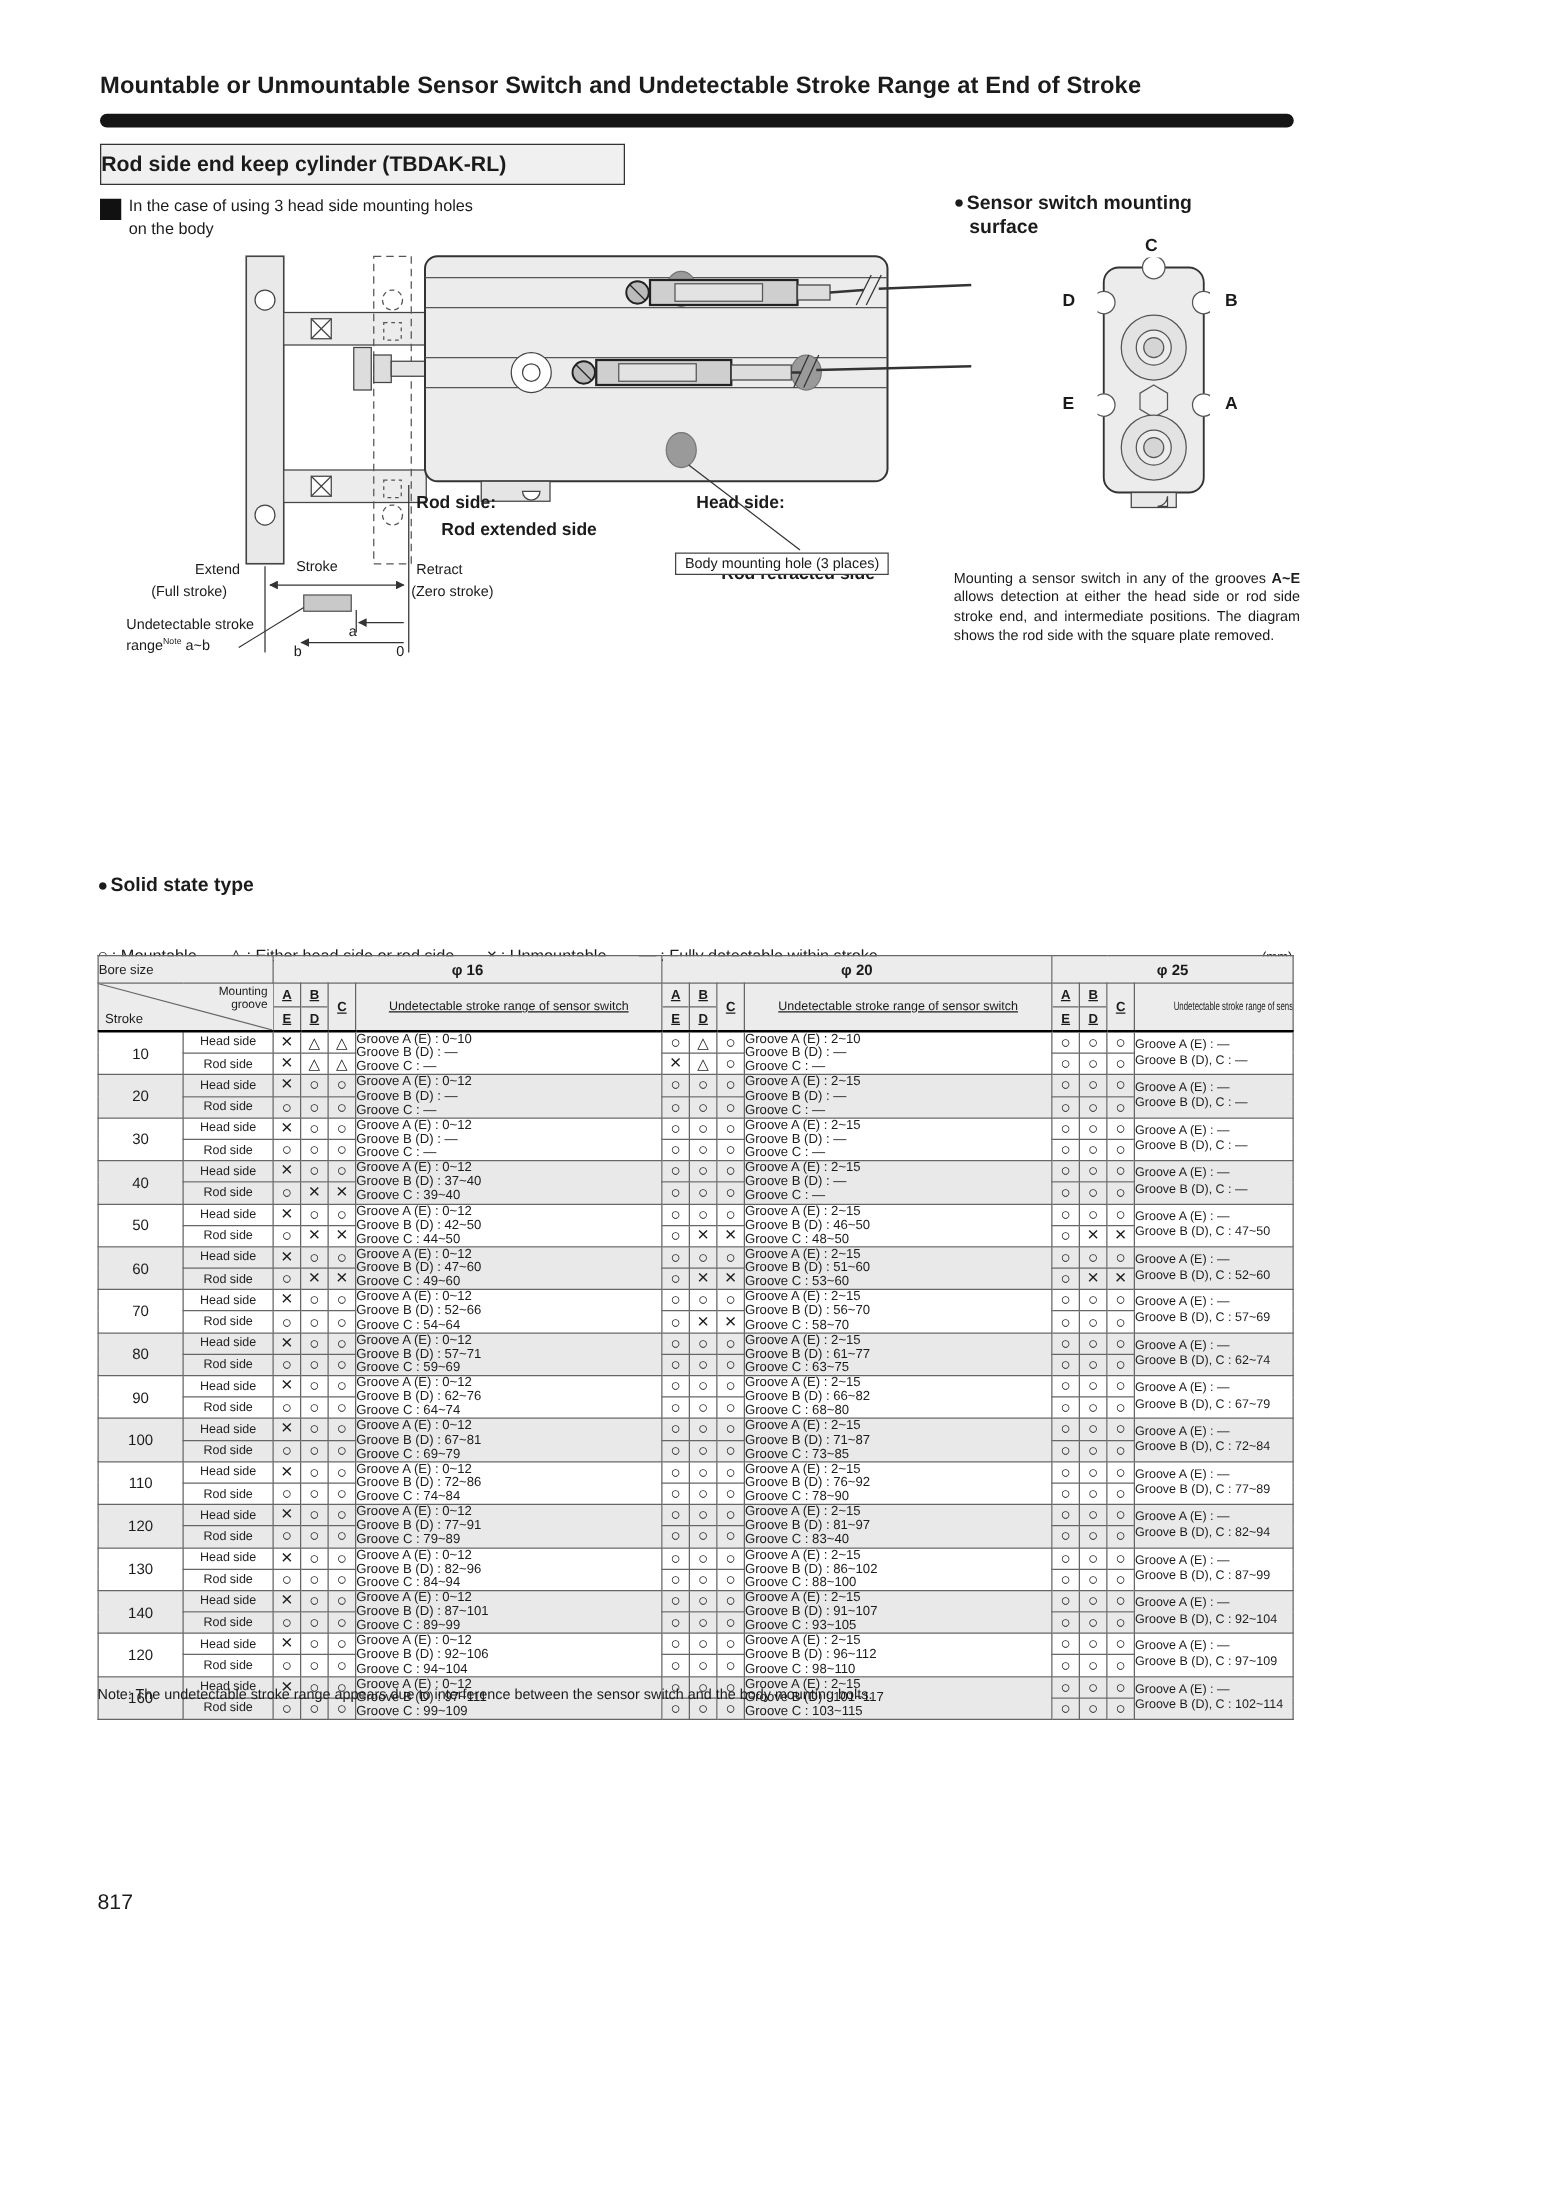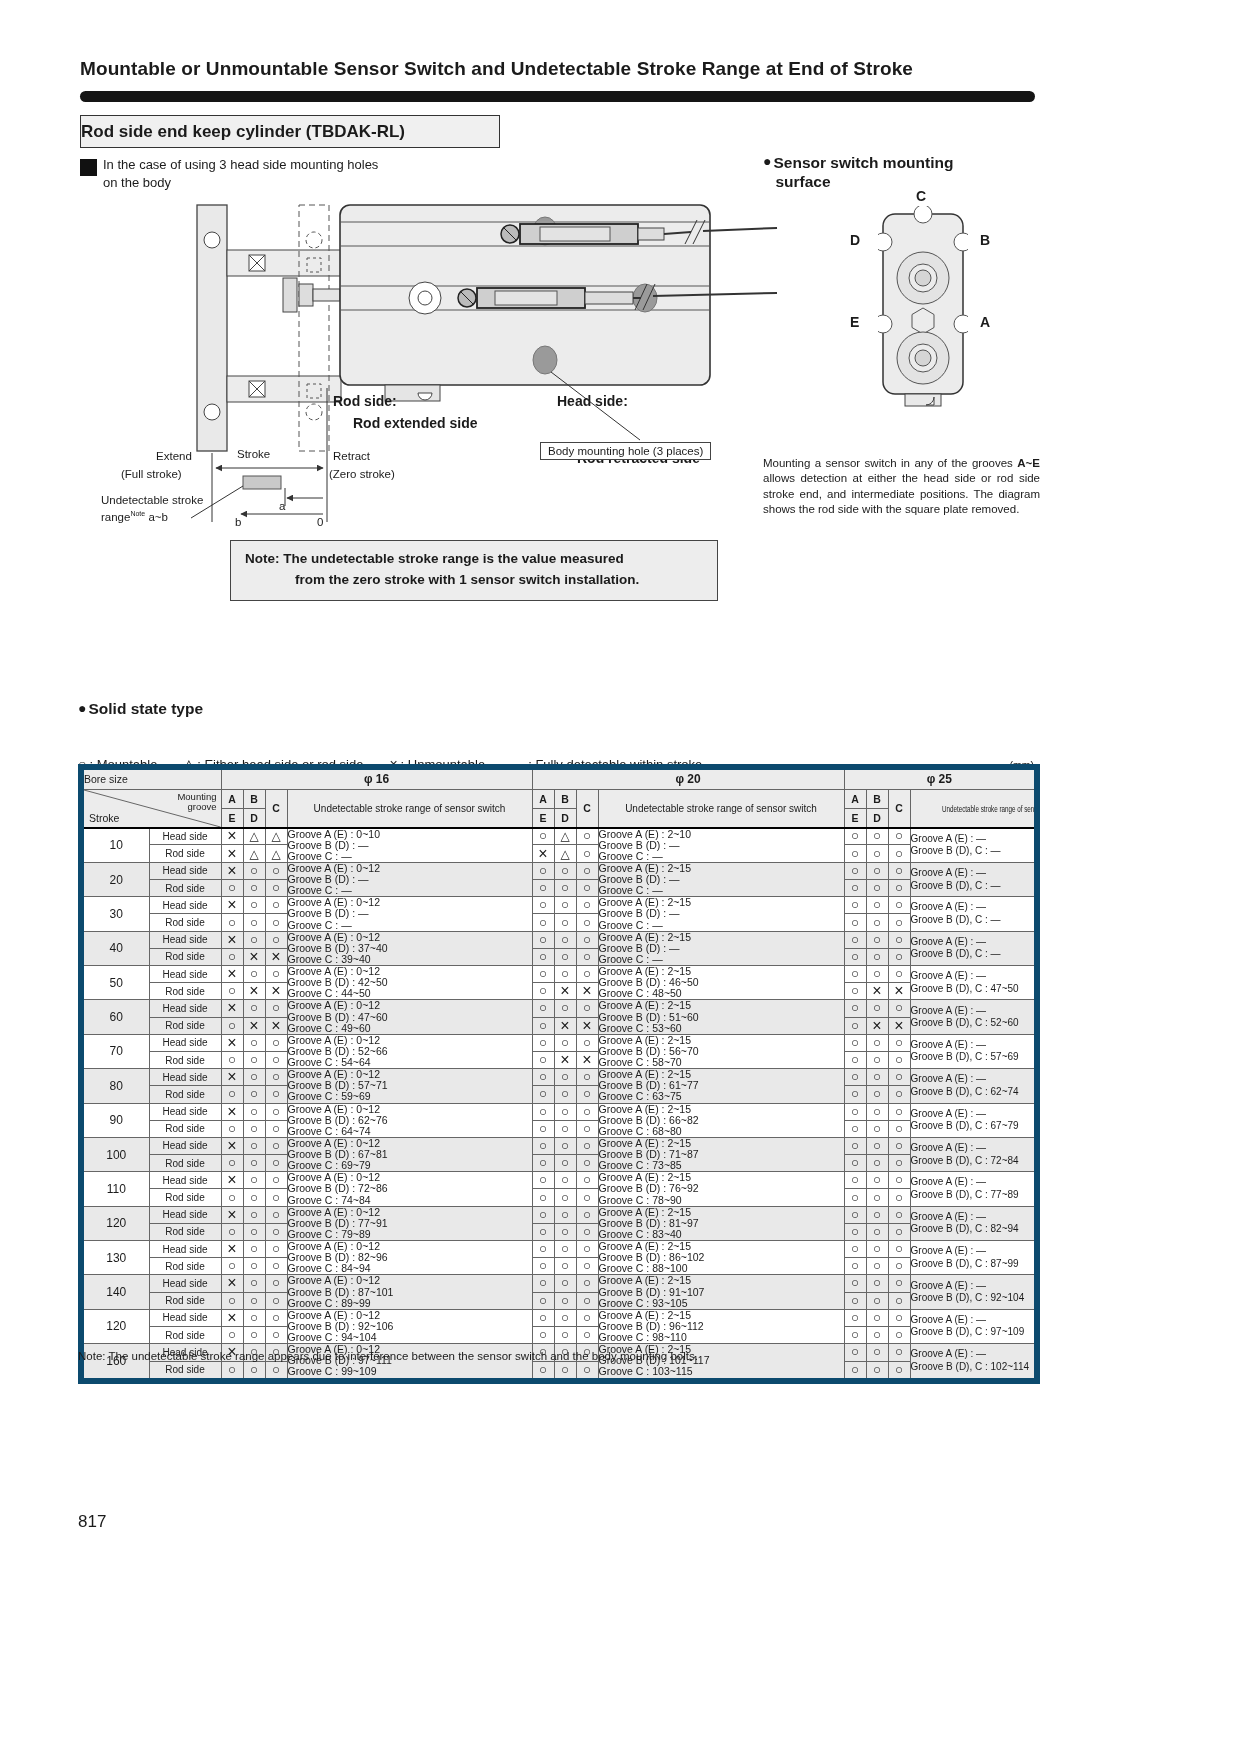--- a/index.html
+++ b/index.html
@@ -31,24 +31,24 @@
   .notebox .ind{padding-left:50px;}
   
   .solid{left:78px;top:700px;display:flex;font-size:15.5px;font-weight:bold;}
   .legend{left:78px;top:740px;width:956px;display:flex;align-items:baseline;font-size:13px;margin-top:16px;}
   .leg-item{margin-right:26px;white-space:nowrap;}
   .leg-sym{font-size:14px;}
   .leg-txt{margin-left:3px;}
   .unit{margin-left:auto;font-size:10.5px;}
   
   .twrap{left:78px;top:764px;}
-  table.dt{border-collapse:collapse;table-layout:fixed;width:956px;border:6px solid #0c4a6e;}
+  table.dt{border-collapse:collapse;table-layout:fixed;width:956px;border:1px solid #0c4a6e;}
   table.dt td{border:1px solid #666;padding:0;overflow:hidden;}
   tr.h1{height:22px;}
-  tr.h2{height:38px;}
+  tr.h2{height:38px;text-decoration:underline;}
   tr.h1 td,tr.h2 td{background:#ececec;}
   td.bore-size{font-size:10.5px;padding-left:6px;}
   td.bore{font-size:12px;font-weight:bold;text-align:center;}
   td.diag{position:relative;}
   .diag svg{position:absolute;inset:0;width:100%;height:100%;}
   .diag .mg{position:absolute;right:4px;top:2px;width:58px;font-size:9.5px;text-align:right;line-height:1.1;}
   .diag .sk{position:absolute;left:5px;bottom:3px;font-size:10.5px;}
   td.ae{font-size:10.5px;font-weight:bold;text-align:center;}
   td.ae div{height:18px;line-height:18px;}
   td.ae div:first-child{border-bottom:1px solid #666;}
@@ -214,24 +214,20 @@
     <span class="g" style="left:10px;top:40px;">D</span>
     <span class="g" style="left:140px;top:40px;">B</span>
     <span class="g" style="left:10px;top:122px;">E</span>
     <span class="g" style="left:140px;top:122px;">A</span>
   </div>
 
   <div class="abs mnt-desc">
     <span>Mounting a sensor switch in any of the grooves </span><b>A~E</b><span> allows detection at either the head side or rod side stroke end, and intermediate positions. The diagram shows the rod side with the square plate removed.</span>
   </div>
 
-  <div class="abs notebox">
-    <div>Note: The undetectable stroke range is the value measured</div>
-    <div class="ind">from the zero stroke with 1 sensor switch installation.</div>
-  </div>
 
   <div class="abs solid">
     <span class="dot">●</span>
     <span>Solid state type</span>
   </div>
 
   <div class="abs legend">
     <span class="leg-item"><span class="leg-sym">○</span><span class="leg-txt">: Mountable</span></span>
     <span class="leg-item"><span class="leg-sym">△</span><span class="leg-txt">: Either head side or rod side</span></span>
     <span class="leg-item"><span class="leg-sym">×</span><span class="leg-txt">: Unmountable</span></span>

